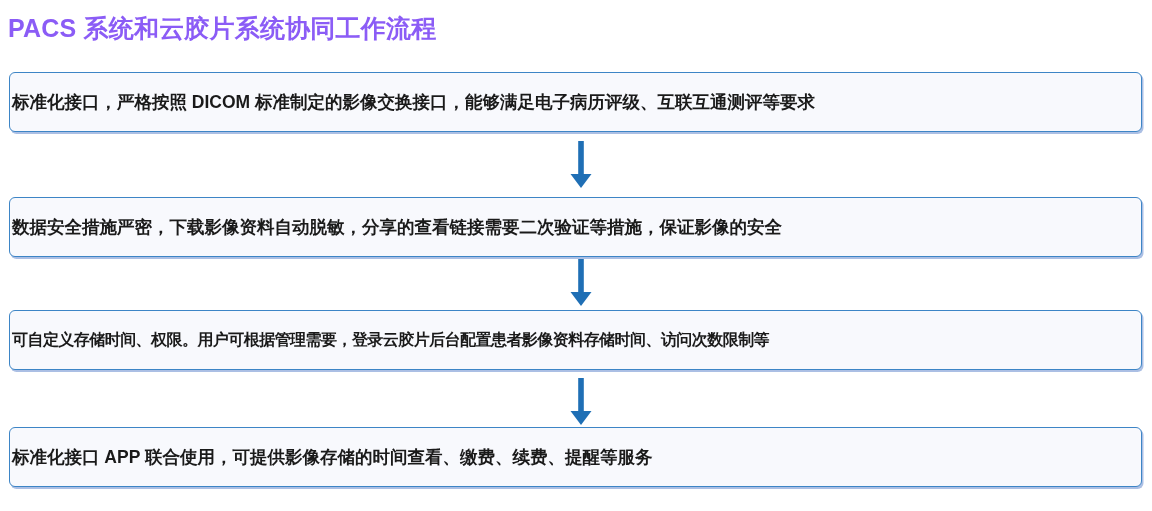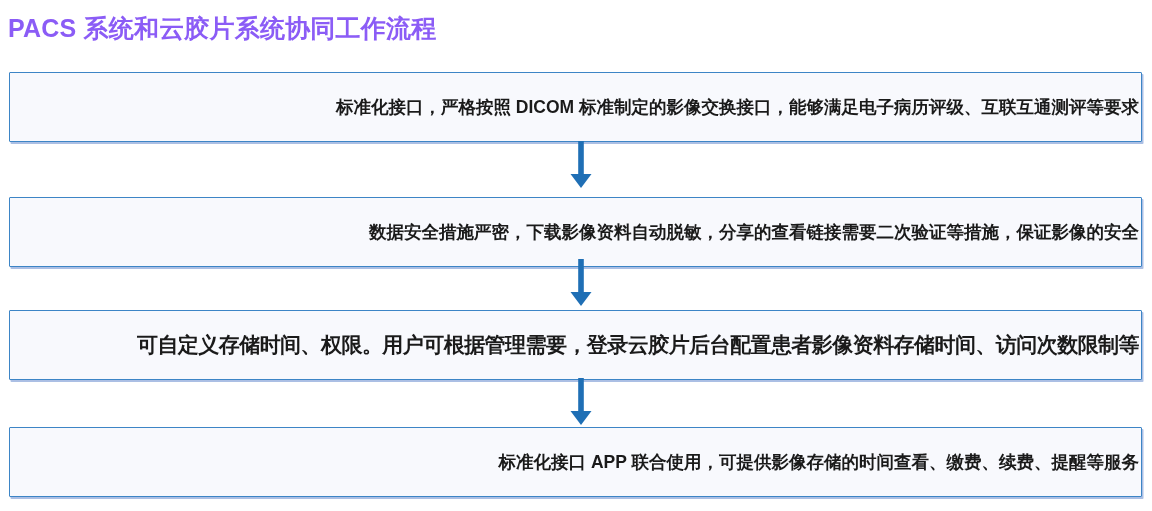--- a/index.html
+++ b/index.html
@@ -39,43 +39,43 @@
     position: absolute;
     left: 0;
     top: 62px;
     width: 1152px;
   }
 
   .step {
     position: absolute;
     left: 9px;
     width: 1133px;
-    height: 70px;
+    height: 60px;
     box-sizing: border-box;
     background: #f8f9fd;
     border: 1.5px solid #3d85c6;
-    border-radius: 1px;
+    border-radius: 6px;
     box-shadow: 1.5px 2px 0 rgba(68,114,196,0.45);
     display: flex;
     align-items: center;
-    justify-content: flex-end;
+    justify-content: flex-start;
   }
 
   .step-text {
     font-size: 17.5px;
     font-weight: bold;
     color: #1a1a1a;
     line-height: 24px;
     text-align: center;
     white-space: nowrap;
     padding: 0 2px;
   }
 
   .step.tight .step-text {
-    font-size: 21px;
+    font-size: 16px;
     letter-spacing: -0.55px;
   }
 
   
   .step-1 { top: 10px; }
   .step-2 { top: 135px; }
   .step-3 { top: 248px; }
   .step-4 { top: 365px; }
 
   

